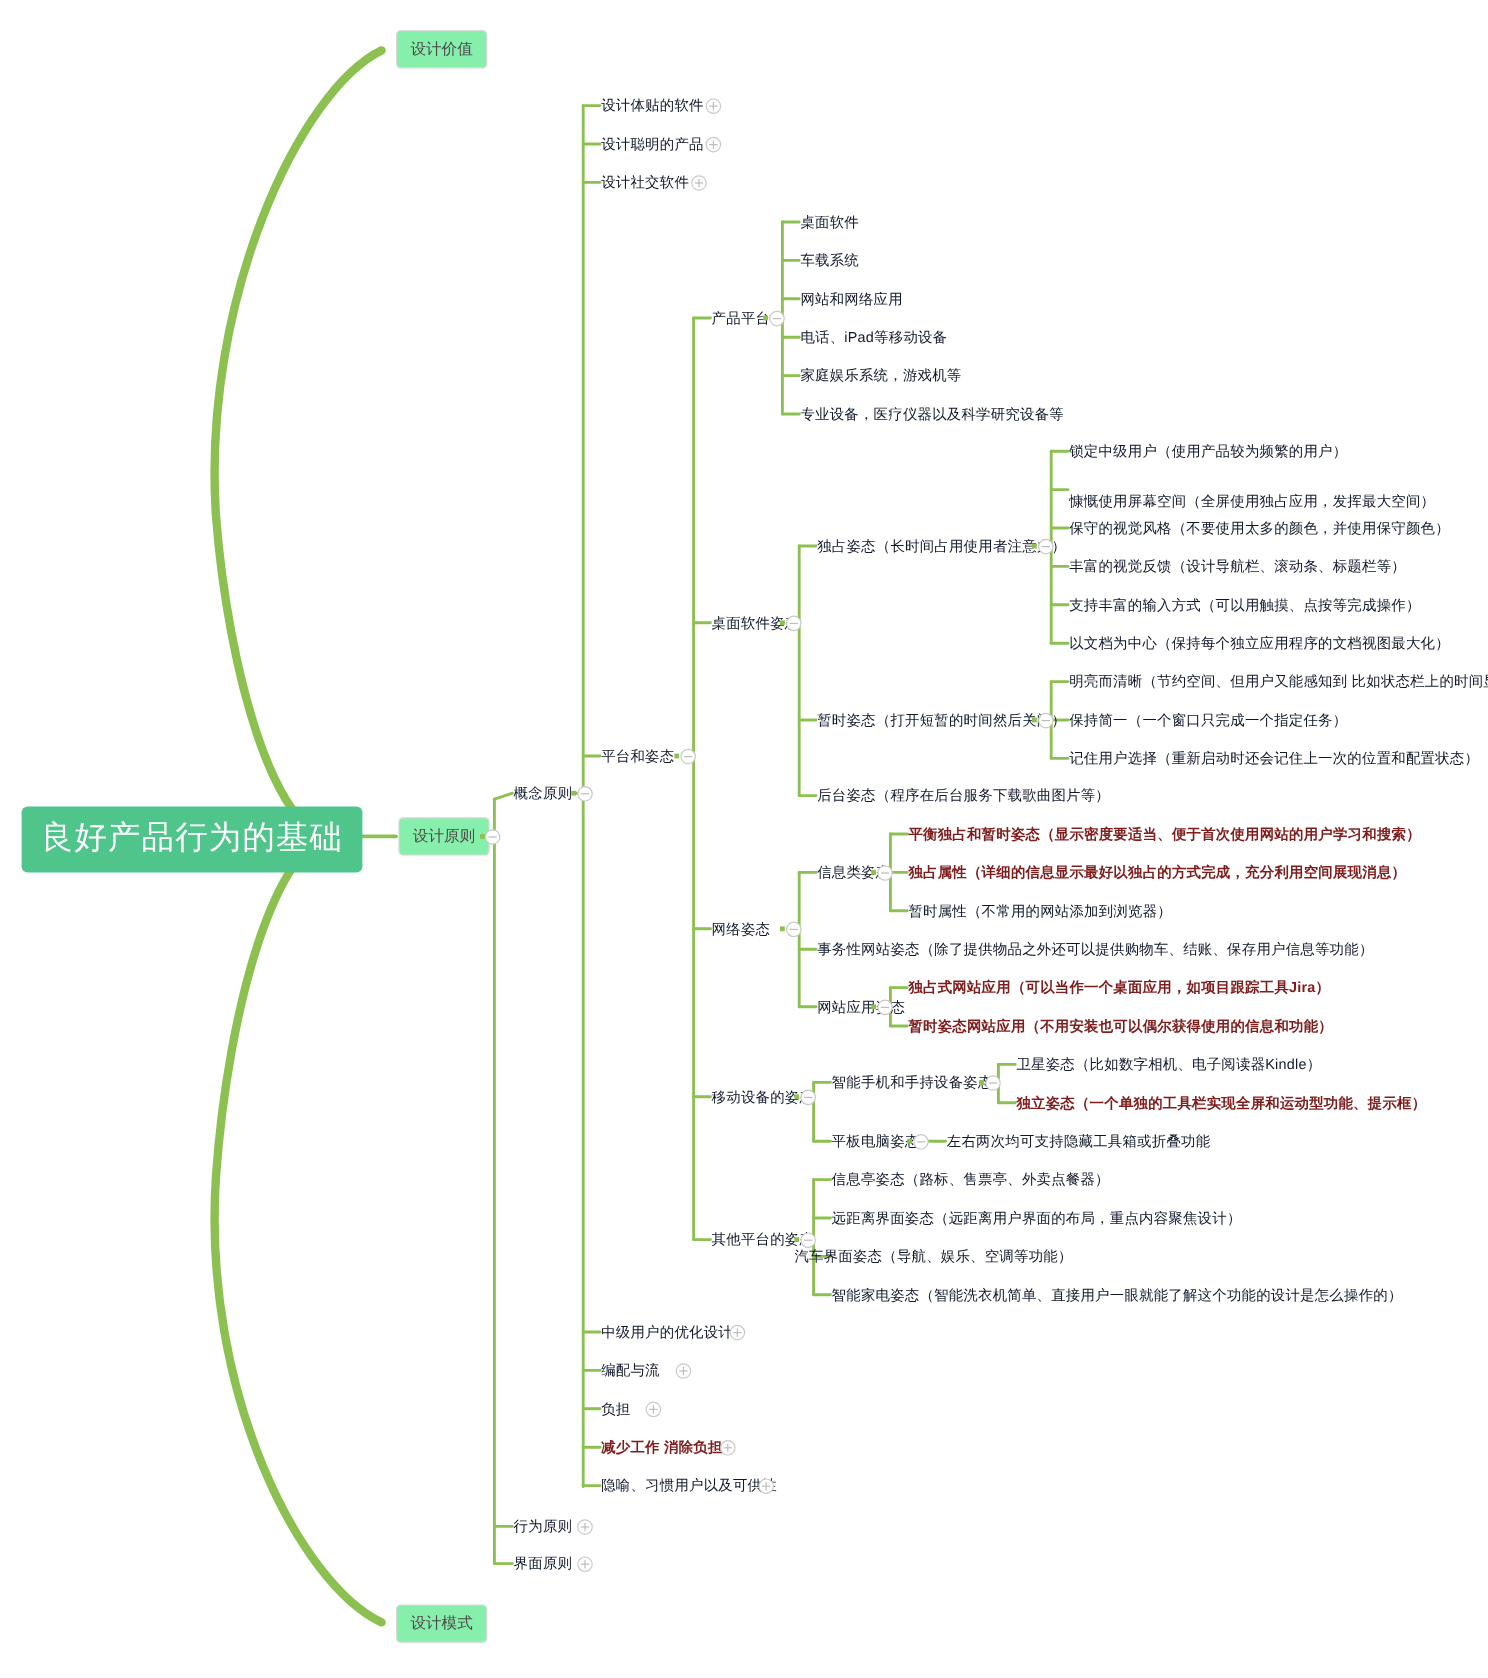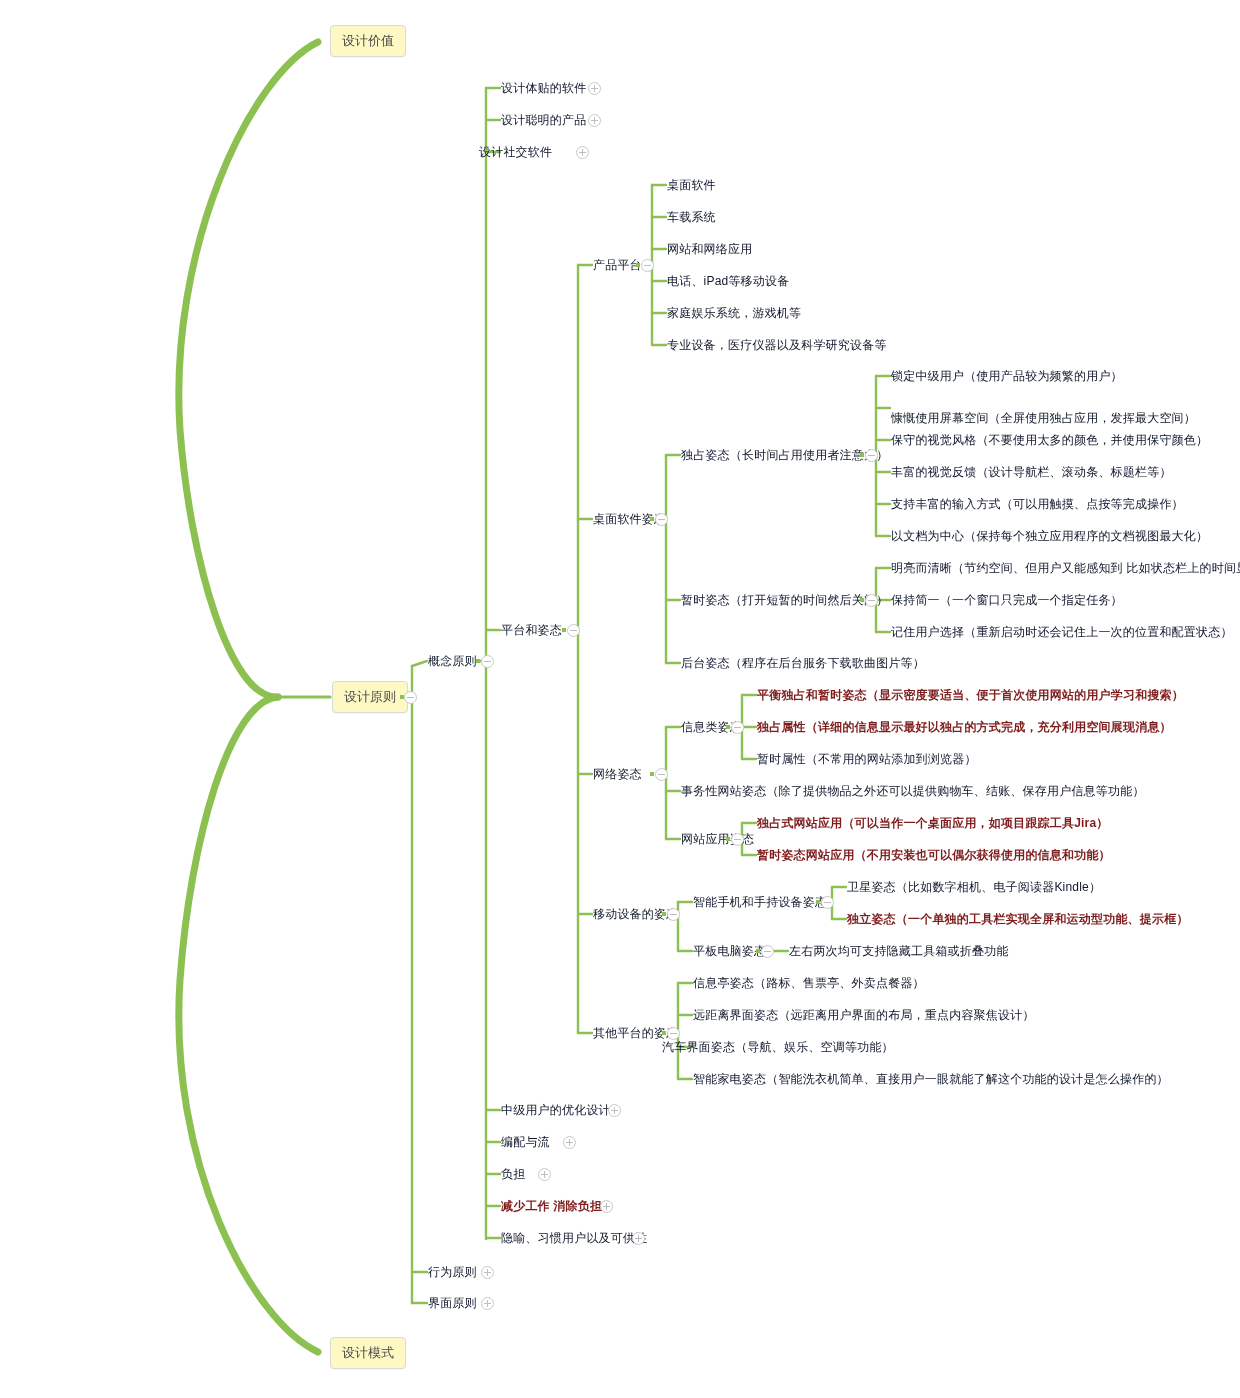--- a/index.html
+++ b/index.html
@@ -30,21 +30,21 @@
     font-size:27px;
     line-height:1;
     letter-spacing:1px;
     padding:13px 16px 15px 16px;
     white-space:nowrap;
     box-sizing:border-box;
   }
   
   .box-node{
     position:absolute;
-    background:#fef9c3;
+    background:#86efac;
     border:1px solid #d8d8d8;
     border-radius:4px;
     color:#4a4a4a;
     font-size:13px;
     line-height:1;
     padding:8px 11px 9px 11px;
     white-space:nowrap;
     box-sizing:border-box;
     box-shadow:0 1px 1px rgba(0,0,0,0.03);
   }
@@ -191,20 +191,21 @@
 
       <path d="M 670 1033 L 678 1033" stroke-width="2.4"></path>
       <path d="M 678 983 L 678 1079" stroke-width="2.4"></path>
       <path d="M 678 983 L 692 983" stroke-width="2.4"></path>
       <path d="M 678 1015 L 692 1015" stroke-width="2.4"></path>
       <path d="M 678 1047 L 692 1047" stroke-width="2.4"></path>
       <path d="M 678 1079 L 692 1079" stroke-width="2.4"></path>
     </g>
   </svg>
 
+  <div class="root-node" style="left:18px; top:672px;">良好产品行为的基础</div>
 
   <div class="box-node" style="left:330px; top:25px;">设计价值</div>
 
   <div class="box-node" style="left:332px; top:681px;">设计原则</div>
   <span class="stub" style="left:400px; top:695px;"></span>
   <span class="toggle" style="left:404px; top:691px;"></span>
 
   <div class="box-node" style="left:330px; top:1337px;">设计模式</div>
 
   <div class="node" style="left:428px; top:654px;">概念原则</div>
@@ -216,21 +217,21 @@
 
   <div class="node" style="left:428px; top:1296px;">界面原则</div>
   <span class="toggle plus" style="left:481px; top:1297px;"></span>
 
   <div class="node" style="left:501px; top:81px;">设计体贴的软件</div>
   <span class="toggle plus" style="left:588px; top:82px;"></span>
 
   <div class="node" style="left:501px; top:113px;">设计聪明的产品</div>
   <span class="toggle plus" style="left:588px; top:114px;"></span>
 
-  <div class="node" style="left:479px; top:145px;">设计社交软件</div>
+  <div class="node" style="left:501px; top:145px;">设计社交软件</div>
   <span class="toggle plus" style="left:576px; top:146px;"></span>
 
   <div class="node" style="left:501px; top:623px;">平台和姿态</div>
   <span class="stub" style="left:562px; top:628px;"></span>
   <span class="toggle" style="left:567px; top:624px;"></span>
 
   <div class="node" style="left:501px; top:1103px;">中级用户的优化设计</div>
   <span class="toggle plus" style="left:608px; top:1104px;"></span>
 
   <div class="node" style="left:501px; top:1135px;">编配与流</div>

